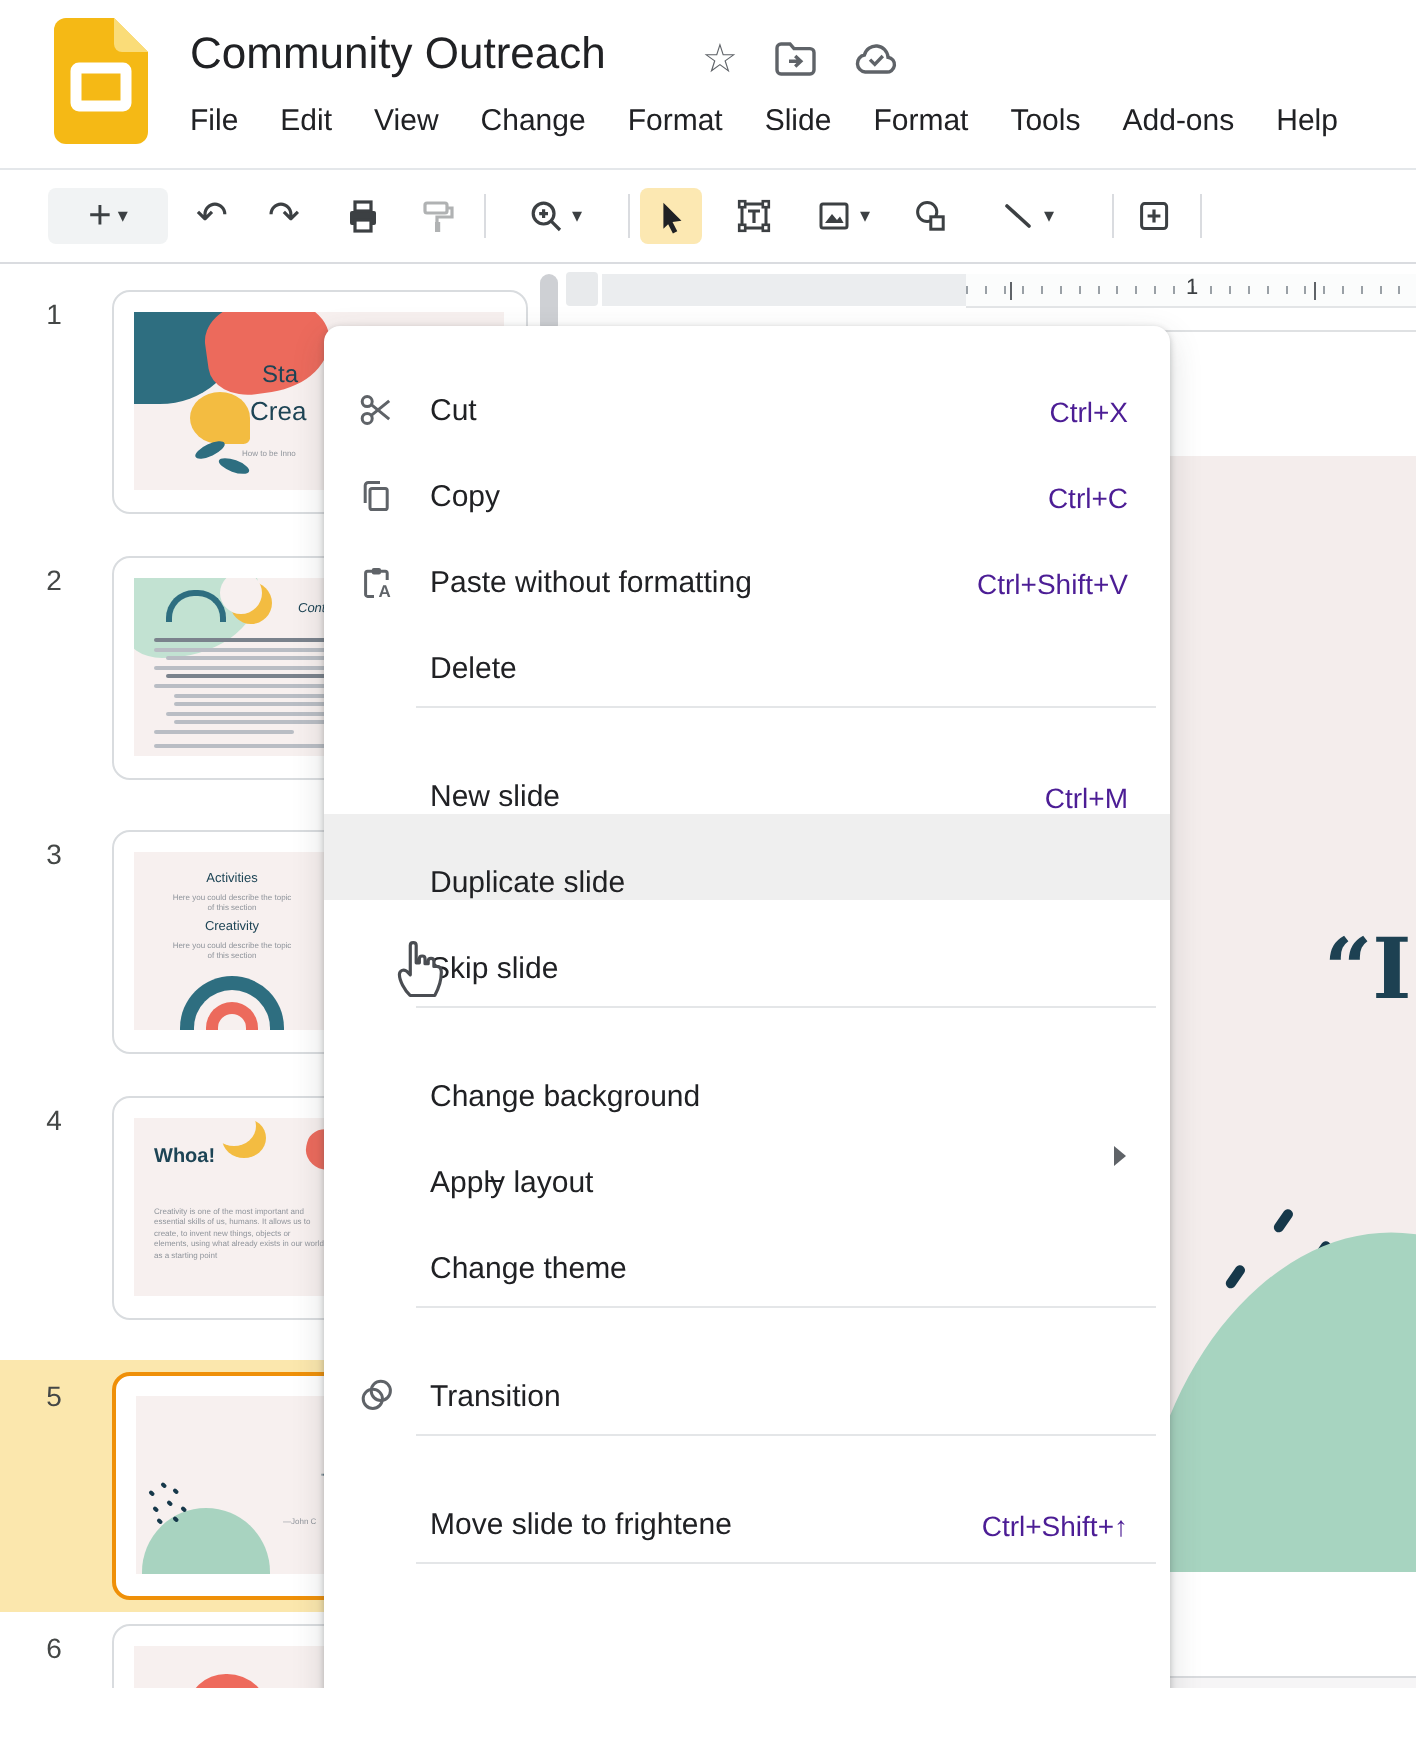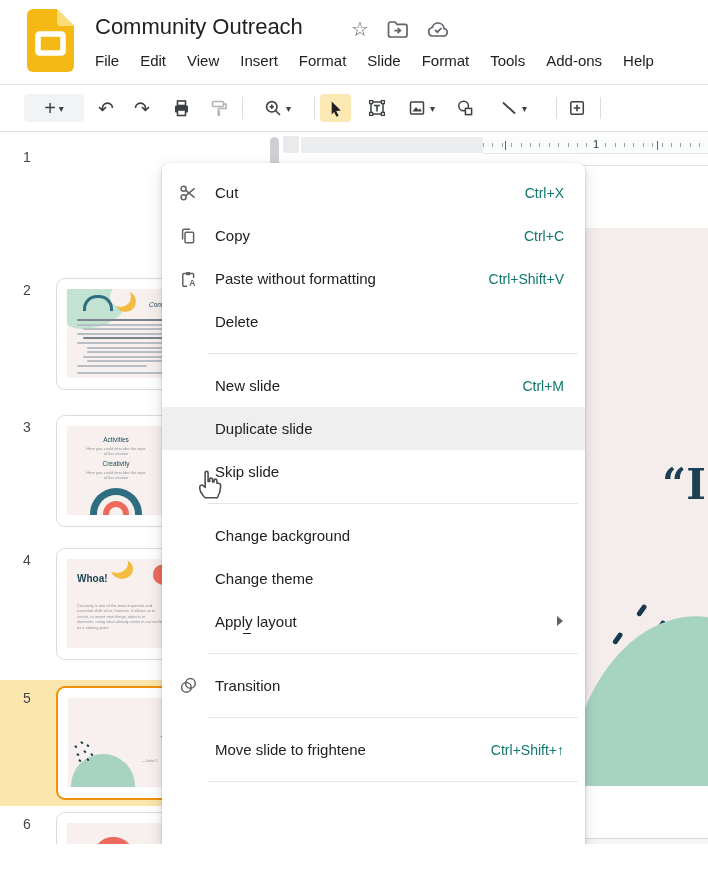--- a/index.html
+++ b/index.html
@@ -26,25 +26,25 @@
   .bar{height:2px;background:#b9bdc4;margin-bottom:2.6px;border-radius:1px;}
   
   .ticks{position:absolute;left:0;right:0;top:6px;height:4px;
     background:repeating-linear-gradient(to right,#9aa0a6 0 1px,transparent 1px 9.4px);}
   .dash{position:absolute;width:13px;height:4.5px;border-radius:3px;background:#16384a;transform:rotate(-55deg);}
   .speck{position:absolute;width:2.2px;height:3.4px;border-radius:1px;background:#16384a;transform:rotate(-50deg);}
   
   .ctxmenu{position:absolute;left:162px;top:163px;width:423px;height:715px;background:#fff;
     border-radius:8px 8px 0 0;box-shadow:0 1px 3px rgba(60,64,67,.3),0 6px 16px rgba(60,64,67,.18);
     padding-top:8px;box-sizing:border-box;z-index:50;}
-  .mi{position:relative;height:43px;display:flex;align-items:center;cursor:default;}
+  .mi{position:relative;height:43px;display:flex;align-items:flex-end;cursor:default;}
   .mi.hl{background:#efefef;}
   .mi-ic{width:36px;margin-left:17px;display:flex;align-items:center;}
   .mi-label{font-size:15px;color:#202124;white-space:nowrap;}
-  .mi-short{margin-left:auto;margin-right:21px;font-size:14px;color:#0f766e;white-space:nowrap;}
+  .mi-short{margin-left:auto;margin-right:21px;font-size:14px;color:#4c1d95;white-space:nowrap;}
   .mdiv{height:1px;background:#e4e6e8;margin:10px 7px 10px 46px;}
   .subarrow{position:absolute;right:22px;top:16px;width:0;height:0;
     border-left:6px solid #5f6368;border-top:5px solid transparent;border-bottom:5px solid transparent;}
 </style>
 </head>
 <body>
 
 <div id="app">
 
   <svg class="abs" style="left:27px;top:9px;" width="47" height="63" viewBox="0 0 47 63">
@@ -59,21 +59,21 @@
     <path d="M7.5 10.6 h5.4 M10.6 8 l2.8 2.6 -2.8 2.6" fill="none" stroke="#5f6368" stroke-width="1.7"></path>
   </svg>
   <svg class="abs" style="left:427px;top:21px;" width="23" height="17" viewBox="0 0 23 17">
     <path d="M5.6 15 a4.3 4.3 0 0 1 -.4 -8.5 A6 6 0 0 1 17 7.6 a3.7 3.7 0 0 1 -1 7.4 Z" fill="none" stroke="#5f6368" stroke-width="1.7"></path>
     <path d="M8 8.8 l2.4 2.4 4-4.2" fill="none" stroke="#5f6368" stroke-width="1.7"></path>
   </svg>
   <div class="abs menubar" style="left:95px;top:52px;width:613px;overflow:hidden;">
     <span>File</span>
     <span>Edit</span>
     <span>View</span>
-    <span>Insert</span>
+    <span>Change</span>
     <span>Format</span>
     <span>Slide</span>
     <span>Format</span>
     <span>Tools</span>
     <span>Add-ons</span>
     <span>Help</span>
   </div>
 
   <div class="tb-line" style="top:84px;"></div>
   <div class="tb-line" style="top:131px;background:#dadce0;"></div>
@@ -178,20 +178,32 @@
     <div class="dash" style="left:132px;top:446px;"></div>
     <div class="abs" style="left:90px;top:388px;width:240px;height:340px;background:#a7d4c0;border-radius:48%;transform:rotate(8deg);"></div>
   </div>
   <div class="abs" style="left:480px;top:838px;width:228px;height:1px;background:#d9dbde;"></div>
   <div class="abs" style="left:480px;top:839px;width:228px;height:33px;background:#f6f5f6;"></div>
 
   <div class="abs" style="left:0;top:680px;width:278px;height:126px;background:#fbe7ad;"></div>
   <div class="abs" style="left:270px;top:137px;width:9px;height:30px;background:#ced0d4;border-radius:5px;"></div>
 
   <div class="slide-num" style="top:149px;">1</div>
+  <div class="thumb" style="top:145px;">
+    <div class="thumb-inner">
+      <div class="abs" style="left:0;top:0;width:52px;height:46px;background:#2e6e80;border-radius:0 0 75% 0;"></div>
+      <div class="abs" style="left:36px;top:-6px;width:62px;height:46px;background:#ec6a5c;border-radius:45% 55% 60% 40%;transform:rotate(-8deg);"></div>
+      <div class="abs" style="left:28px;top:40px;width:30px;height:26px;background:#f3bc41;border-radius:55% 55% 12% 55%;"></div>
+      <div class="abs" style="left:30px;top:66px;width:16px;height:6px;background:#2e6e80;border-radius:50%;transform:rotate(-25deg);"></div>
+      <div class="abs" style="left:42px;top:74px;width:16px;height:6px;background:#2e6e80;border-radius:50%;transform:rotate(20deg);"></div>
+      <div class="abs navy" style="left:64px;top:24px;font-size:12px;">Sta</div>
+      <div class="abs navy" style="left:58px;top:42px;font-size:13px;">Crea</div>
+      <div class="abs tinygray" style="left:54px;top:68px;font-size:4px;">How to be Inno</div>
+    </div>
+  </div>
 
   <div class="slide-num" style="top:282px;">2</div>
   <div class="thumb" style="top:278px;">
     <div class="thumb-inner">
       <div class="abs" style="left:-4px;top:-6px;width:66px;height:46px;background:#c2e2d2;border-radius:0 20% 80% 30%;"></div>
       <div class="abs" style="left:16px;top:6px;width:24px;height:13px;border:3px solid #2e6e80;border-bottom:none;border-radius:14px 14px 0 0;"></div>
       <div class="abs" style="left:48px;top:2px;width:21px;height:21px;background:#f3bc41;border-radius:50%;"></div>
       <div class="abs" style="left:43px;top:-3px;width:21px;height:21px;background:#f7f0ef;border-radius:50%;"></div>
       <div class="abs navy" style="left:82px;top:12px;font-size:6.5px;font-style:italic;">Contents of Th</div>
       <div class="abs" style="left:10px;top:30px;width:150px;">
@@ -315,27 +327,27 @@
       <span class="mi-ic"></span>
       <span class="mi-label">Skip slide</span>
     </div>
     <div class="mdiv"></div>
     <div class="mi">
       <span class="mi-ic"></span>
       <span class="mi-label">Change background</span>
     </div>
     <div class="mi">
       <span class="mi-ic"></span>
-      <span class="mi-label">Change theme</span>
-    </div>
-    <div class="mi">
-      <span class="mi-ic"></span>
       <span class="mi-label">Apply layout</span>
       <span class="abs" style="left:81px;bottom:9px;width:8px;border-bottom:1.2px solid #202124;"></span>
       <span class="subarrow"></span>
+    </div>
+    <div class="mi">
+      <span class="mi-ic"></span>
+      <span class="mi-label">Change theme</span>
     </div>
     <div class="mdiv"></div>
     <div class="mi">
       <span class="mi-ic">
         <svg width="19" height="19" viewBox="0 0 19 19">
             <circle cx="7.4" cy="11.4" r="4.8" fill="none" stroke="#5f6368" stroke-width="1.5"></circle>
             <circle cx="11.4" cy="7.4" r="4.8" fill="none" stroke="#5f6368" stroke-width="1.5"></circle>
           </svg>
       </span>
       <span class="mi-label">Transition</span>

